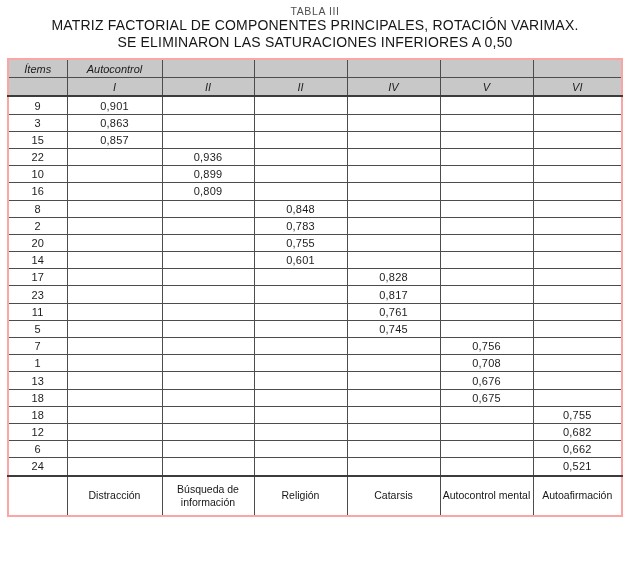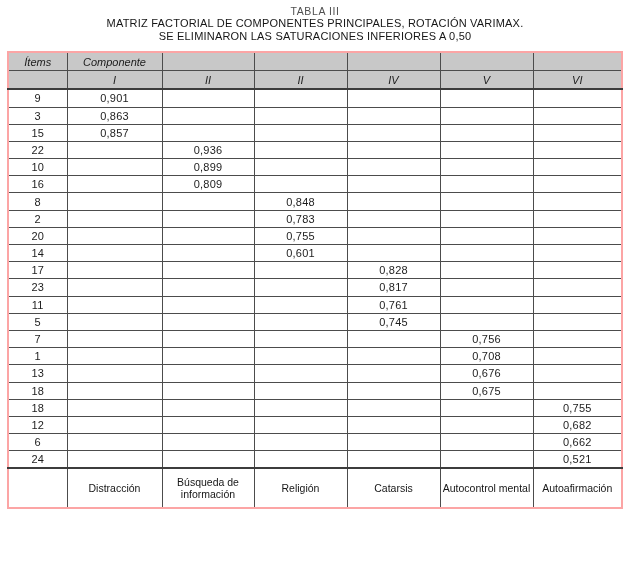--- a/index.html
+++ b/index.html
@@ -20,21 +20,21 @@
     text-align: center;
     line-height: 1.18;
     margin-bottom: 5px;
   }
   .title-number {
     font-size: 10.5px;
     color: #4f4f4f;
     letter-spacing: 0.6px;
   }
   .title-line {
-    font-size: 11px;
+    font-size: 14px;
     color: #161616;
     letter-spacing: 0.2px;
   }
   table.factor-table {
     border-collapse: collapse;
     table-layout: fixed;
     width: 614px;
     margin: 8px auto;
     border: 2px solid #fca5a5;
   }
@@ -90,21 +90,21 @@
       <col style="width:95px">
       <col style="width:92px">
       <col style="width:93px">
       <col style="width:93px">
       <col style="width:93px">
       <col style="width:89px">
     </colgroup>
     <thead>
       <tr>
         <th>Ítems</th>
-        <th>Componente</th>
+        <th>Autocontrol</th>
         <th></th>
         <th></th>
         <th></th>
         <th></th>
         <th></th>
       </tr>
       <tr class="roman-row">
         <th></th>
         <th>I</th>
         <th>II</th>

